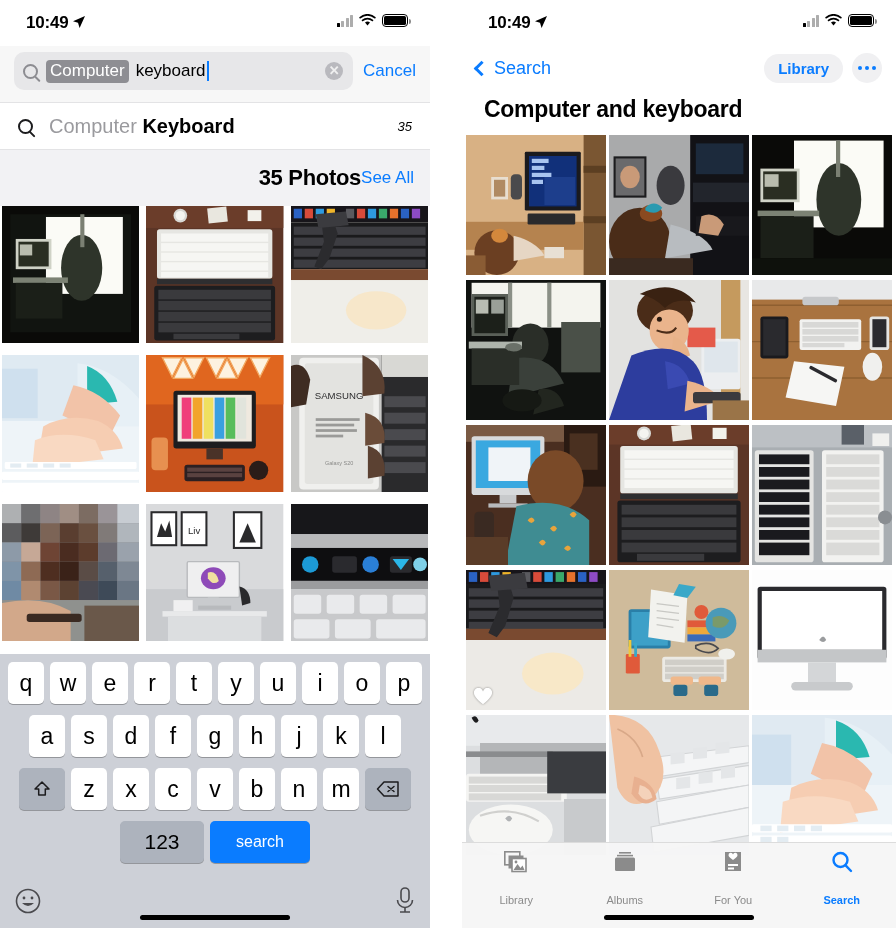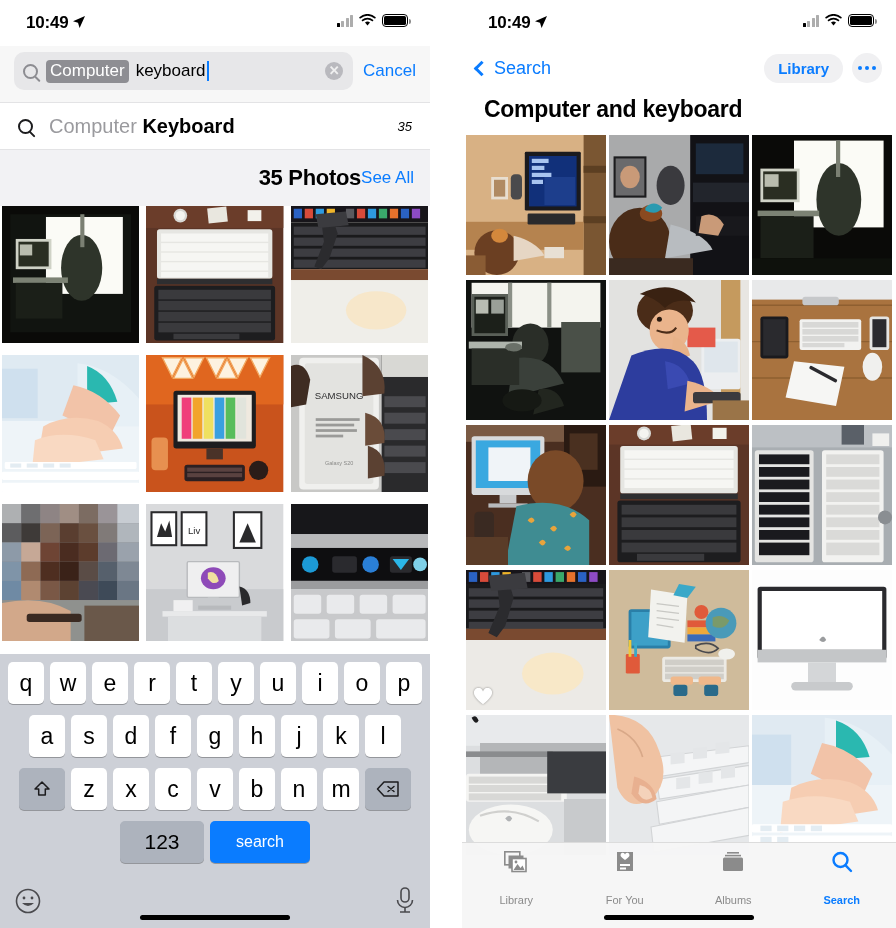--- a/index.html
+++ b/index.html
@@ -986,35 +986,35 @@
           <rect x="0.8" y="0.8" width="15" height="13" fill="none" stroke="#8b8b8b" stroke-width="1.6"></rect>
           <rect x="4.5" y="4.5" width="15" height="13" fill="#8b8b8b"></rect>
           <rect x="8" y="7.5" width="14" height="13" fill="#fff" stroke="#8b8b8b" stroke-width="1.6"></rect>
           <path d="M9.5 19 L13.5 13 L16.5 17 L18.5 14.5 L20.5 19 Z" fill="#8b8b8b"></path>
           <circle cx="12" cy="11" r="1.4" fill="#8b8b8b"></circle>
         </svg>
         <span class="lbl">Library</span>
       </div>
       <div class="tab">
         <svg class="tab-ico" viewBox="0 0 24 22">
+          <rect x="6" y="1" width="12" height="1.6" fill="#8b8b8b"></rect>
+          <rect x="4" y="3.8" width="16" height="1.6" fill="#8b8b8b"></rect>
+          <rect x="2" y="6.6" width="20" height="13.5" rx="1.5" fill="#8b8b8b"></rect>
+        </svg>
+        <span class="lbl">Albums</span>
+      </div>
+      <div class="tab">
+        <svg class="tab-ico" viewBox="0 0 24 22">
           <rect x="4" y="1" width="16" height="19" fill="#8b8b8b"></rect>
           <path d="M12 9 C9 6.6 7.5 5.4 7.5 4.2 A2.3 2.3 0 0 1 12 3.4 A2.3 2.3 0 0 1 16.5 4.2 C16.5 5.4 15 6.6 12 9 Z" fill="#fff"></path>
           <rect x="7" y="13" width="10" height="2" fill="#fff"></rect>
           <rect x="7" y="16.5" width="6" height="2" fill="#fff"></rect>
         </svg>
         <span class="lbl">For You</span>
       </div>
-      <div class="tab">
-        <svg class="tab-ico" viewBox="0 0 24 22">
-          <rect x="6" y="1" width="12" height="1.6" fill="#8b8b8b"></rect>
-          <rect x="4" y="3.8" width="16" height="1.6" fill="#8b8b8b"></rect>
-          <rect x="2" y="6.6" width="20" height="13.5" rx="1.5" fill="#8b8b8b"></rect>
-        </svg>
-        <span class="lbl">Albums</span>
-      </div>
       <div class="tab active">
         <svg class="tab-ico" viewBox="0 0 24 22">
           <circle cx="10.5" cy="9" r="7" fill="none" stroke="#0a7cff" stroke-width="2.4"></circle>
           <line x1="15.6" y1="14.3" x2="21" y2="20" stroke="#0a7cff" stroke-width="2.4" stroke-linecap="round"></line>
         </svg>
         <span class="lbl">Search</span>
       </div>
       <div class="home-ind"></div>
     </div>
   </div>

